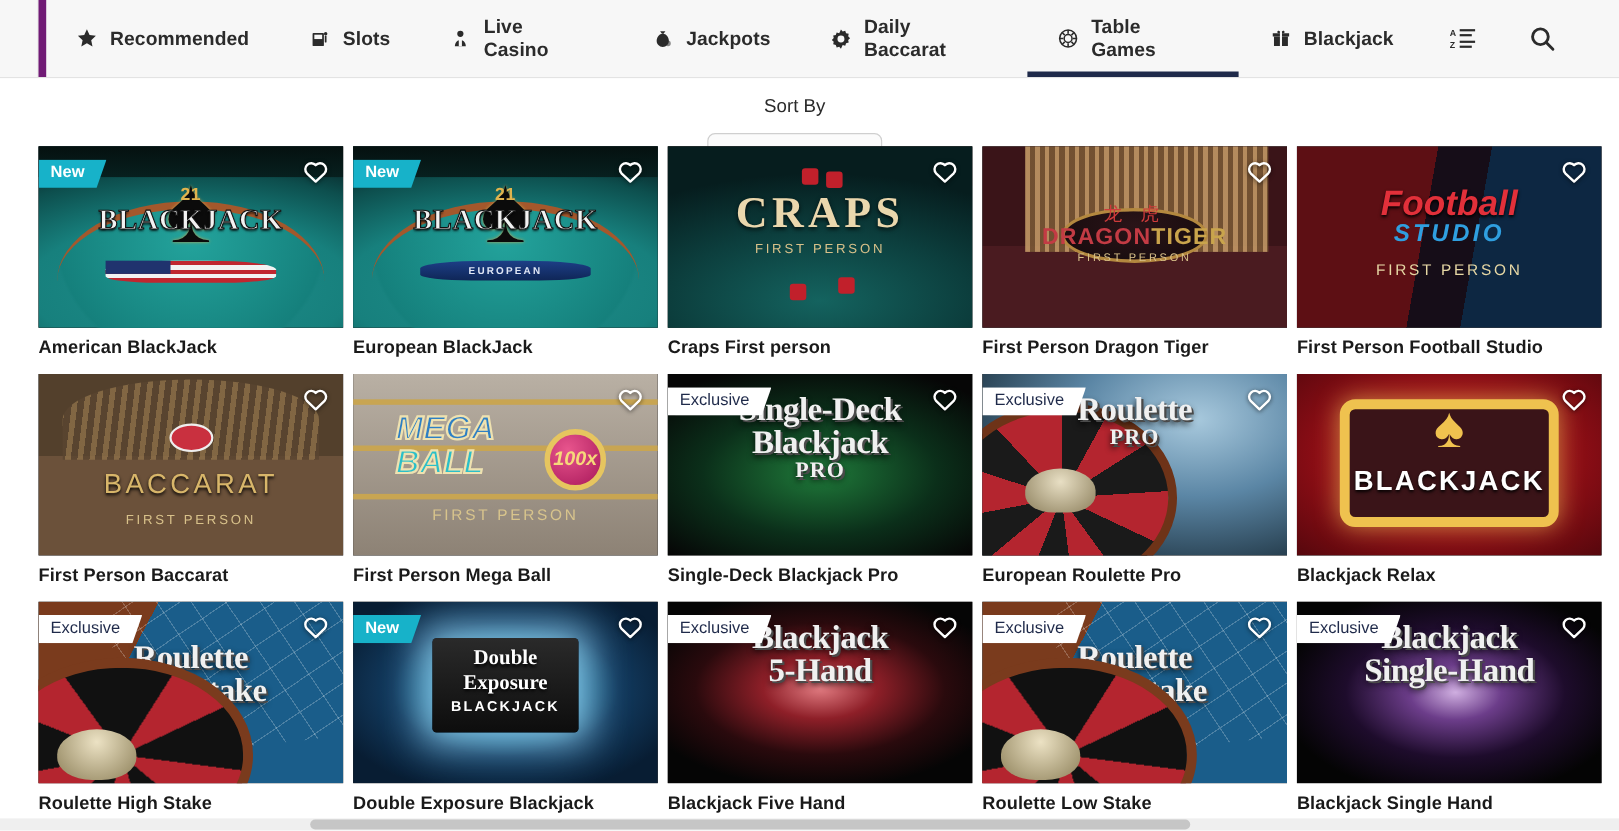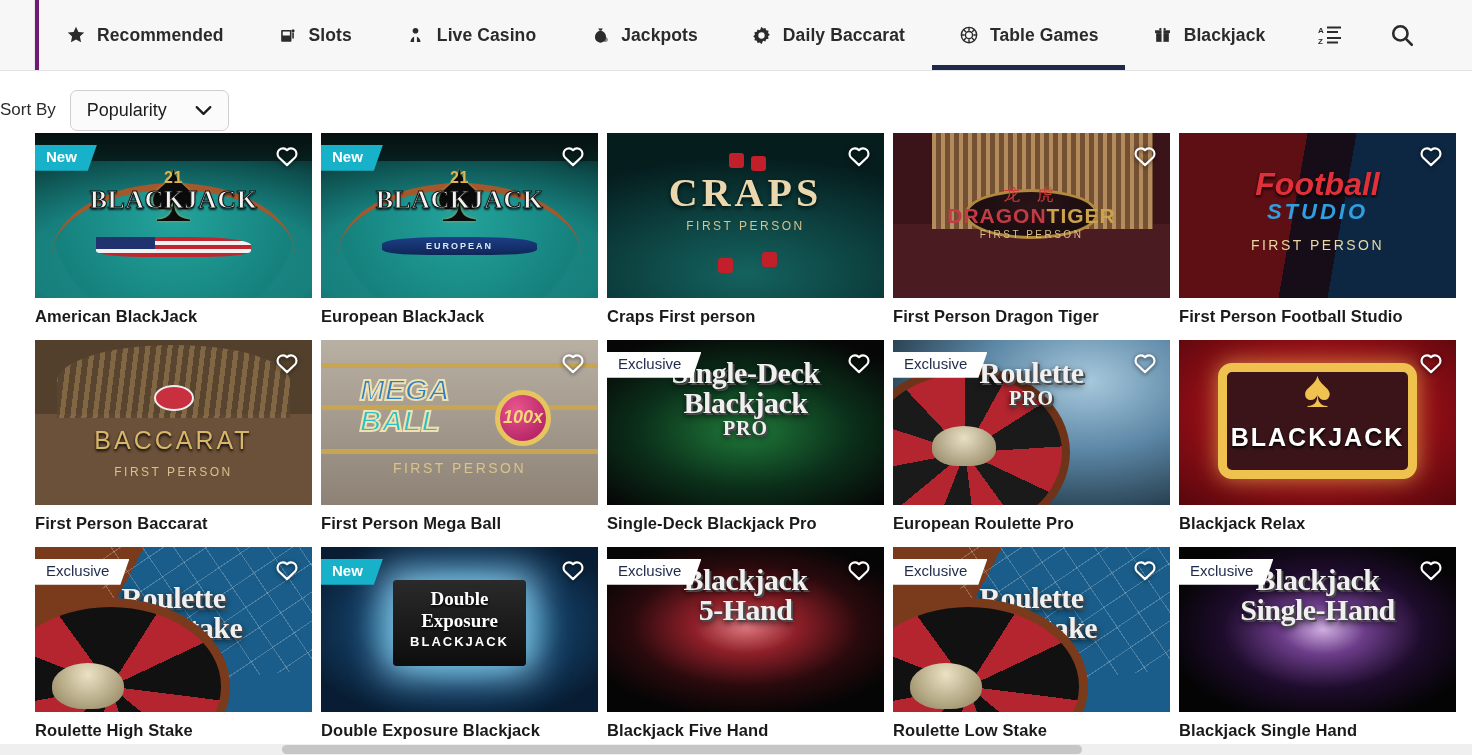--- a/index.html
+++ b/index.html
@@ -25,21 +25,21 @@
     display: flex; align-items: center; gap: 10px;
     padding: 0 26px;
     position: relative;
     cursor: pointer;
     color: #2b2b2b;
     font-size: 17.5px;
     font-weight: 700;
     letter-spacing: .1px;
     border-right: 1px solid transparent;
   }
-  .nav-item:first-child { border-left: 4px solid #701a75; }
+  .nav-item:first-child { border-left: 7px solid #701a75; }
   .nav-item .glyph {
     display: inline-flex; align-items: center; justify-content: center;
     width: 22px; height: 22px;
     color: #2b2b2b;
   }
   .nav-item.active::after {
     content: "";
     position: absolute;
     left: 0; right: 0; bottom: 0;
     height: 5px;
@@ -50,24 +50,25 @@
     padding-right: 34px;
   }
   .nav-tool {
     width: 72px; height: 71px;
     display: flex; align-items: center; justify-content: center;
     cursor: pointer; color: #2b2b2b;
   }
 
   
   .sortbar {
-    display: flex; justify-content: flex-start; align-items: center;
+    display: flex; justify-content: space-between; align-items: center;
     gap: 14px;
     padding: 16px 27px 0 0;
     height: 62px;
+    flex-direction: column;
   }
   .sort-label { font-size: 17px; color: #2b2b2b; font-weight: 400; }
   .sort-select {
     display: flex; align-items: center; gap: 28px;
     border: 1px solid #cfcfcf;
     border-radius: 7px;
     background: #fbfbfb;
     padding: 9px 16px;
     font-size: 18px;
     color: #1c1c1c;

